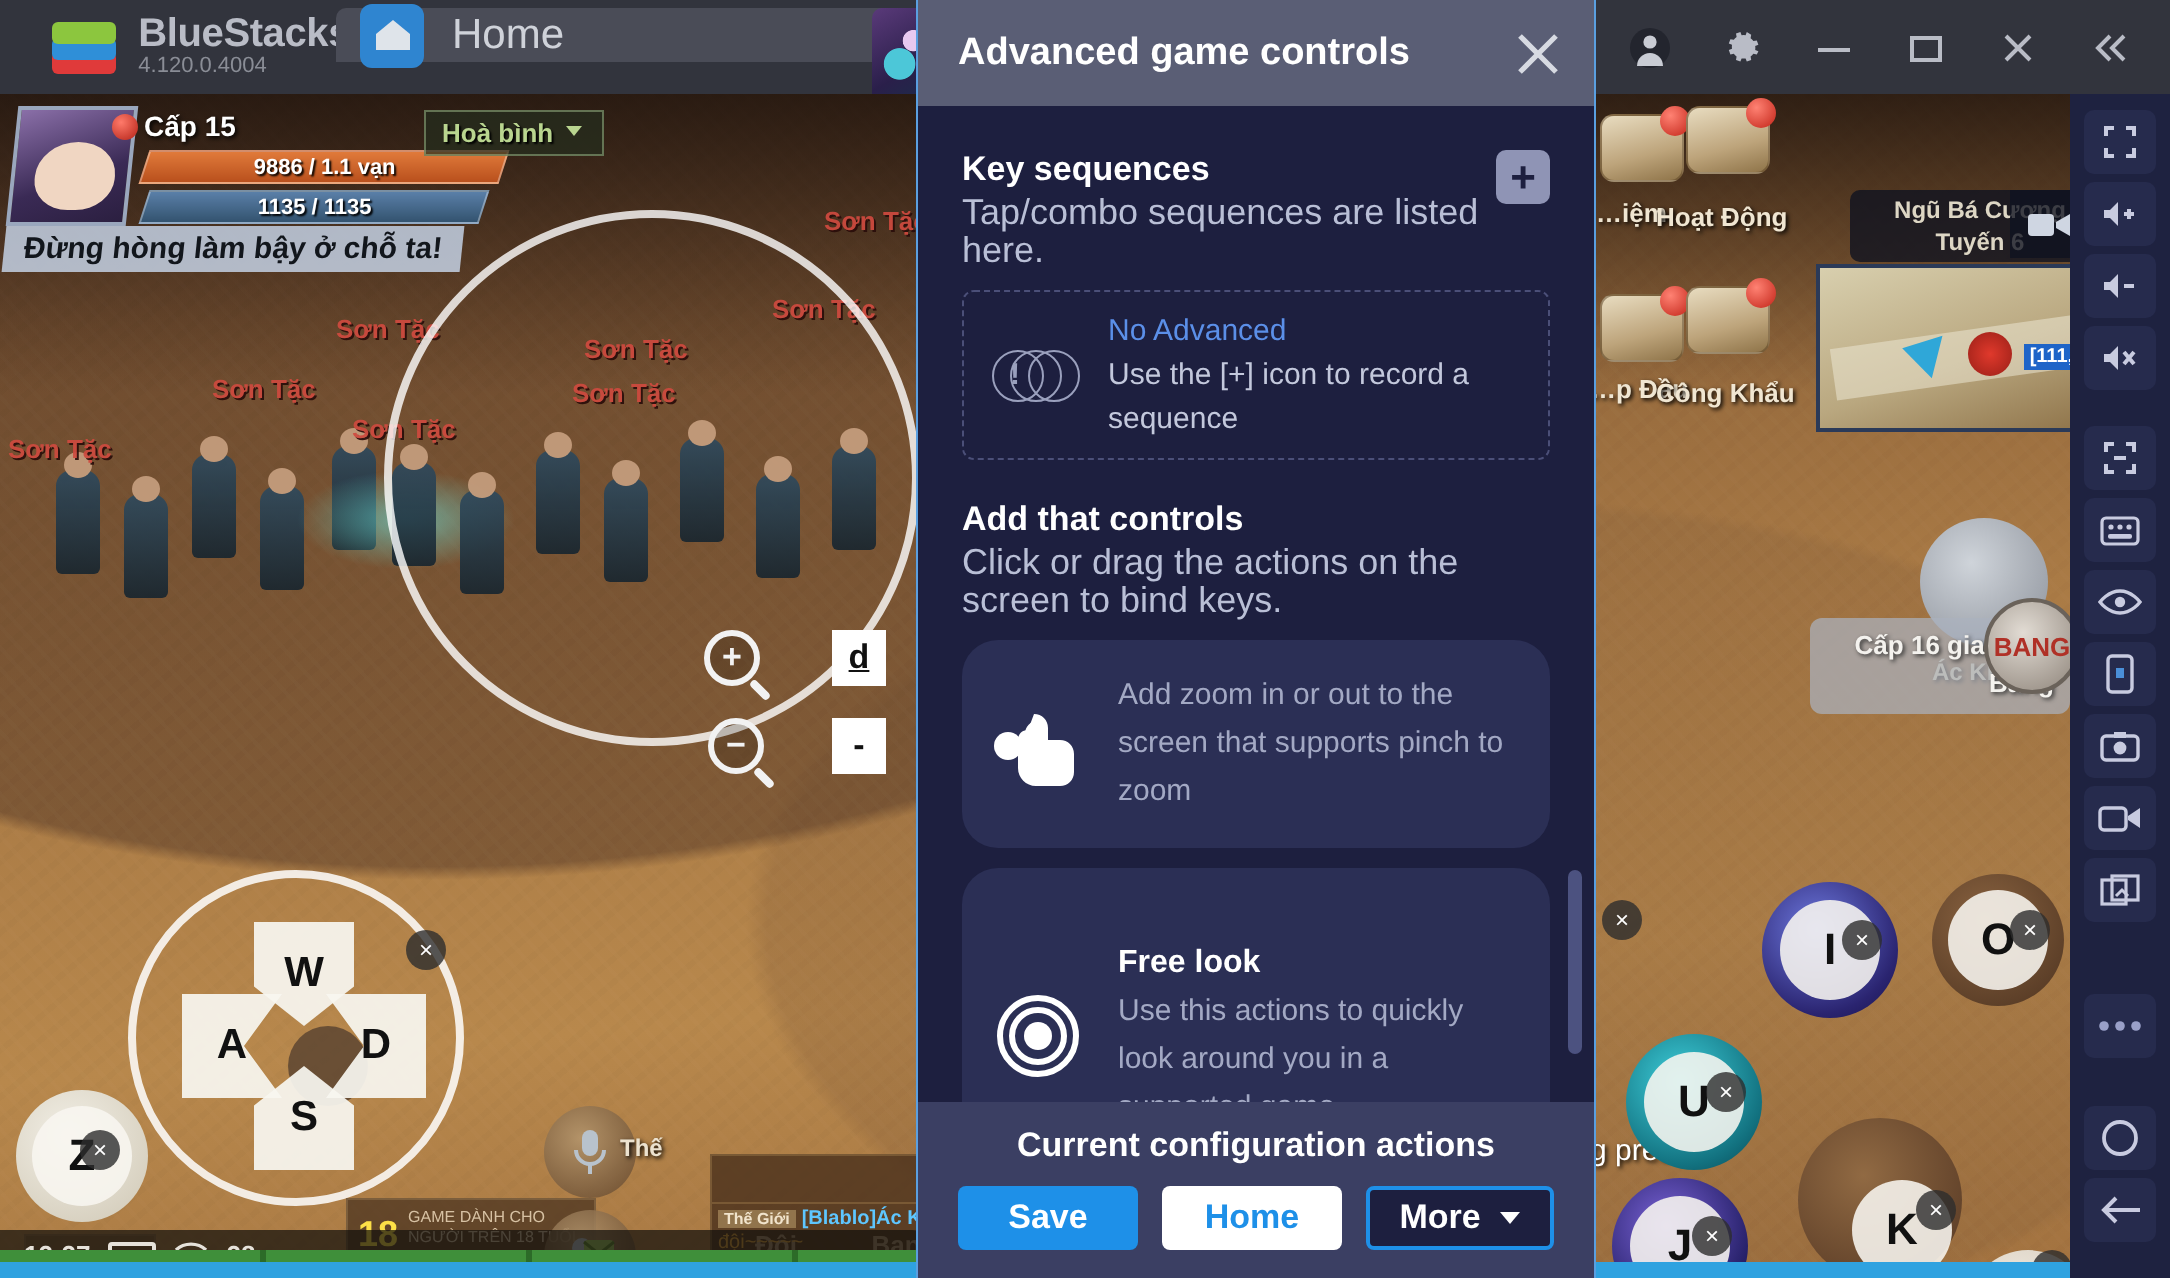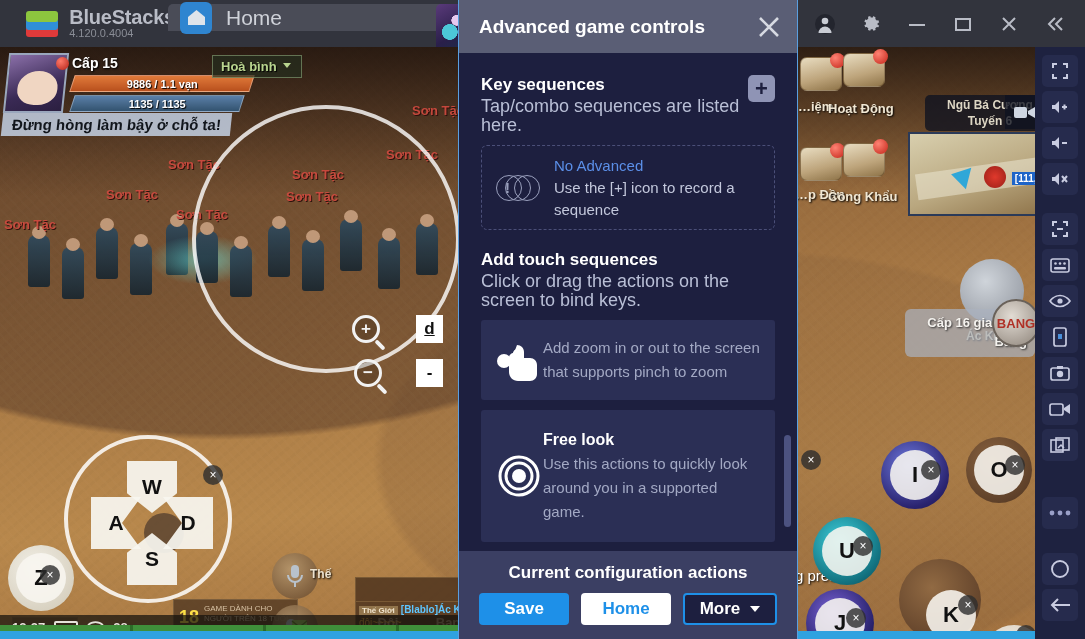--- a/index.html
+++ b/index.html
@@ -211,22 +211,22 @@
   .seq-ico i { position:absolute; top:2px; width:26px; height:26px; border-radius:50%;
     border:1.6px solid #9aa0bd; }
   .seq-ico i:nth-child(1){ left:0; }
   .seq-ico i:nth-child(2){ left:9px; }
   .seq-ico i:nth-child(3){ left:18px; }
   .seq-ico b { position:absolute; left:9px; top:6px; color:#9aa0bd; font-size:15px; }
   .seq-txt .t1 { color:#5b8fe8; font-size:15px; line-height:22px; }
   .seq-txt .t2 { color:#c3c8dc; font-size:15px; line-height:22px; }
 
   .sec2 { margin-top:20px; }
-  .card { margin-top:10px; background:#2b2f55; border-radius:3px; display:flex; 
-    padding:16px 14px; cursor:pointer; }
+  .card { margin-top:10px; background:#2b2f55; border-radius:18px; display:flex; 
+    padding:16px 14px; gap:16px; cursor:pointer; }
   .card-ico { flex:0 0 48px; display:flex; align-items:center; justify-content:center; color:#fff; }
   .card-txt .ct { color:#fff; font-size:16px; font-weight:bold; line-height:24px; }
   .card-txt .cd { color:#a3a9c4; font-size:15px; line-height:24px; }
 
   .scroll-track { position:absolute; right:6px; top:382px; width:7px; height:150px; }
   .scroll-thumb { width:7px; height:92px; border-radius:4px; background:#4c5280; }
 
   .dlg-foot { background:#3b3f63; padding:12px 20px 14px 20px; }
   .foot-title { color:#fff; font-size:17px; font-weight:bold; text-align:center; margin-bottom:10px; }
   .foot-btns { display:flex; gap:12px;justify-content:flex-end; }
@@ -620,38 +620,38 @@
             <i></i>
             <b>!</b>
           </div>
         <div class="seq-txt">
           <div class="t1">No Advanced</div>
           <div class="t2">Use the [+] icon to record a sequence</div>
         </div>
       </div>
 
       <div class="sec2">
-        <div class="sec-title">Add touch sequences</div>
+        <div class="sec-title">Add that controls</div>
         <div class="sec-sub">Click or drag the actions on the screen to bind keys.</div>
       </div>
 
       <div class="card">
         <div class="card-ico">
           <svg width="46" height="42" viewBox="0 0 46 42">
             <circle cx="8" cy="22" r="7" fill="#fff"></circle>
             <path d="M21 6c4 0 7 3 7 7v6h6c4 0 7 3 7 7v9c0 4-3 7-7 7H22c-5 0-9-4-9-9V19c0-3 2-5 5-5z" fill="#fff"></path>
             <path d="M18 16c0-3 2-5 5-5" stroke="#fff" stroke-width="3" fill="none"></path>
           </svg>
         </div>
         <div class="card-txt">
           <div class="cd">Add zoom in or out to the screen that supports pinch to zoom</div>
         </div>
       </div>
 
-      <div class="card" style="padding:18px 14px">
+      <div class="card" style="padding:36px 14px">
         <div class="card-ico">
           <svg width="44" height="44" viewBox="0 0 44 44">
             <circle cx="22" cy="22" r="19" stroke="#fff" stroke-width="3" fill="none"></circle>
             <circle cx="22" cy="22" r="13" stroke="#fff" stroke-width="3" fill="none"></circle>
             <circle cx="22" cy="22" r="7" fill="#fff"></circle>
           </svg>
         </div>
         <div class="card-txt">
           <div class="ct">Free look</div>
           <div class="cd">Use this actions to quickly look around you in a supported game.</div>

